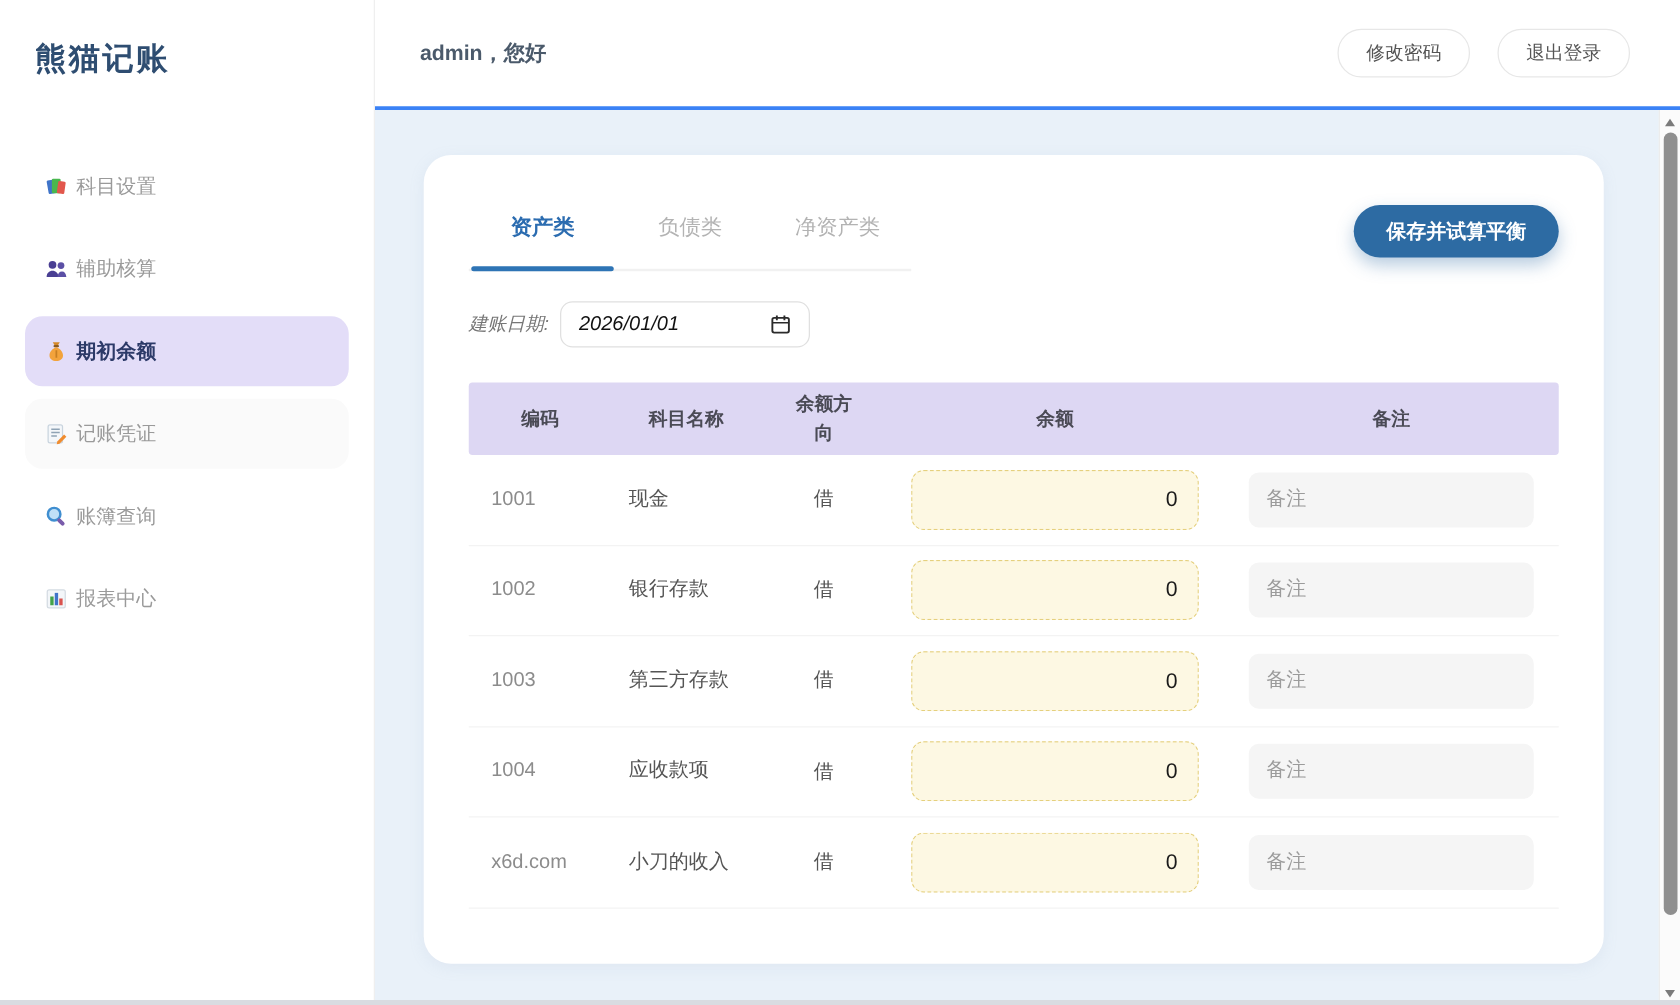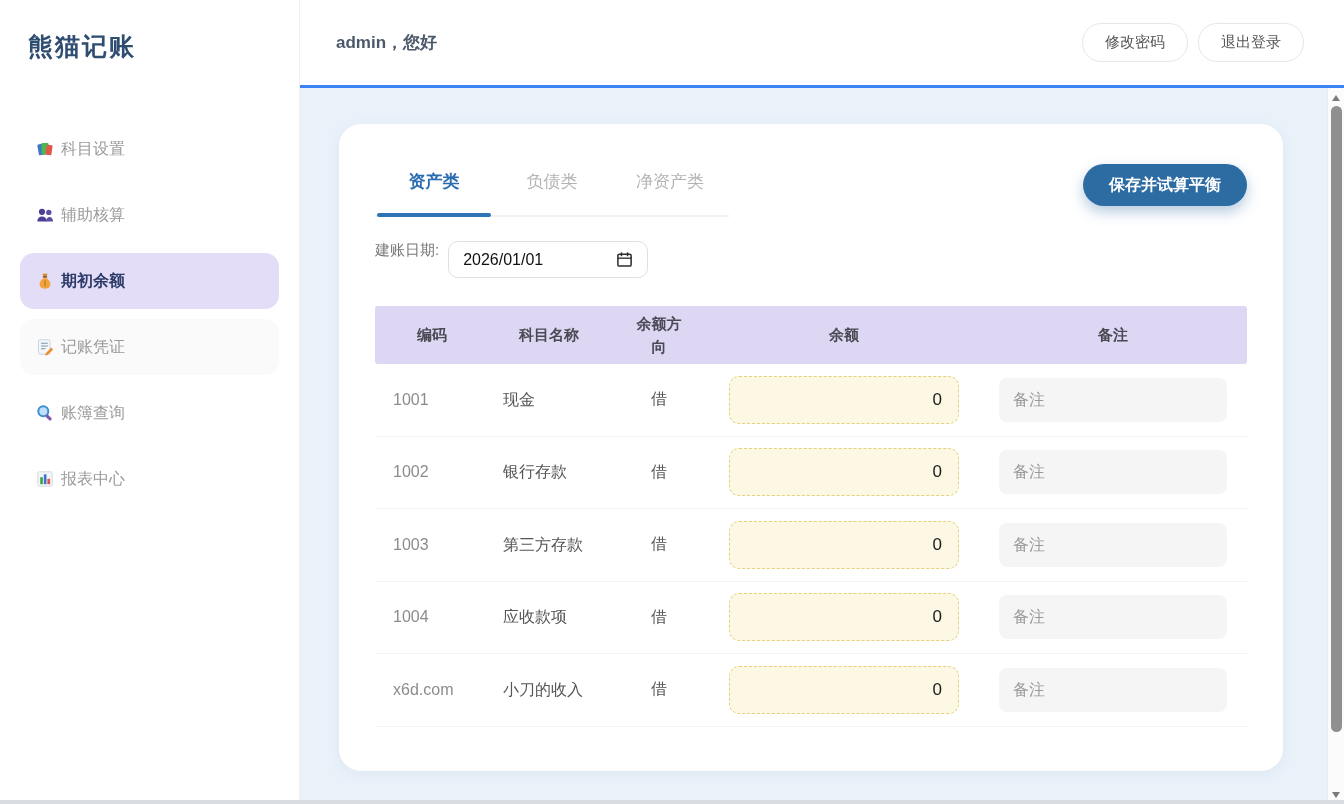--- a/index.html
+++ b/index.html
@@ -23,21 +23,21 @@
   .menu-item.subtle { background:#fafafa; }
   .mi-icon { width:20px; height:20px; flex-shrink:0; }
 
   
   .main { flex:1; display:flex; flex-direction:column; min-width:0; }
   .header {
     height:88px; background:#fff; display:flex; align-items:center;
     padding:0 40px 0 36px; border-bottom:3px solid #3b82f6; flex-shrink:0;
   }
   .greeting { font-size:17px; font-weight:bold; color:#4b5a6b; }
-  .header-actions { margin-left:auto; display:flex; gap:10px; }
+  .header-actions { margin-left:auto; display:flex; gap:22px; }
   .hbtn {
     background:#fff; border:1px solid #e7e7e7; border-radius:19px;
     padding:9px 22px; font-size:15px; color:#555; cursor:pointer;
     font-family:inherit;
   }
 
   .content { flex:1; background:#e9f1f9; position:relative; }
 
   
   .card {
@@ -57,21 +57,21 @@
     height:4px; background:#2e74b5; border-radius:2px;
   }
   .save-btn {
     margin-left:auto; background:#2d6ba3; color:#fff; font-size:16px;
     font-weight:bold; border:none; border-radius:24px; padding:0 26px;
     height:42px; cursor:pointer; font-family:inherit;
     box-shadow:0 6px 14px rgba(45,107,163,0.35);
   }
 
   
-  .date-row { margin-top:24px; display:flex; gap:9px; }
+  .date-row { margin-top:24px; display:flex; align-items:center; gap:9px;font-style:italic; }
   .date-label { font-size:15px; color:#777; }
   .date-input {
     display:flex; align-items:center; border:1px solid #e0e0e0;
     border-radius:10px; padding:0 14px; height:37px; width:200px;
     font-size:16px; color:#111; cursor:pointer; background:#fff;
   }
   .date-value { flex:1; }
   .cal-icon { width:17px; height:17px; }
 
   

